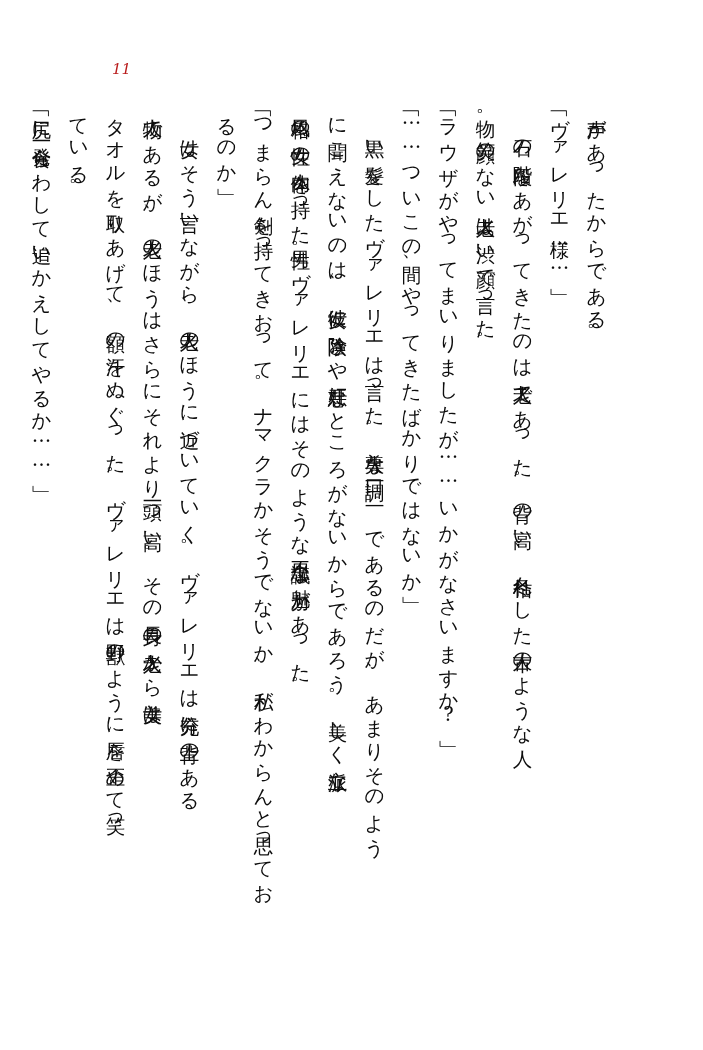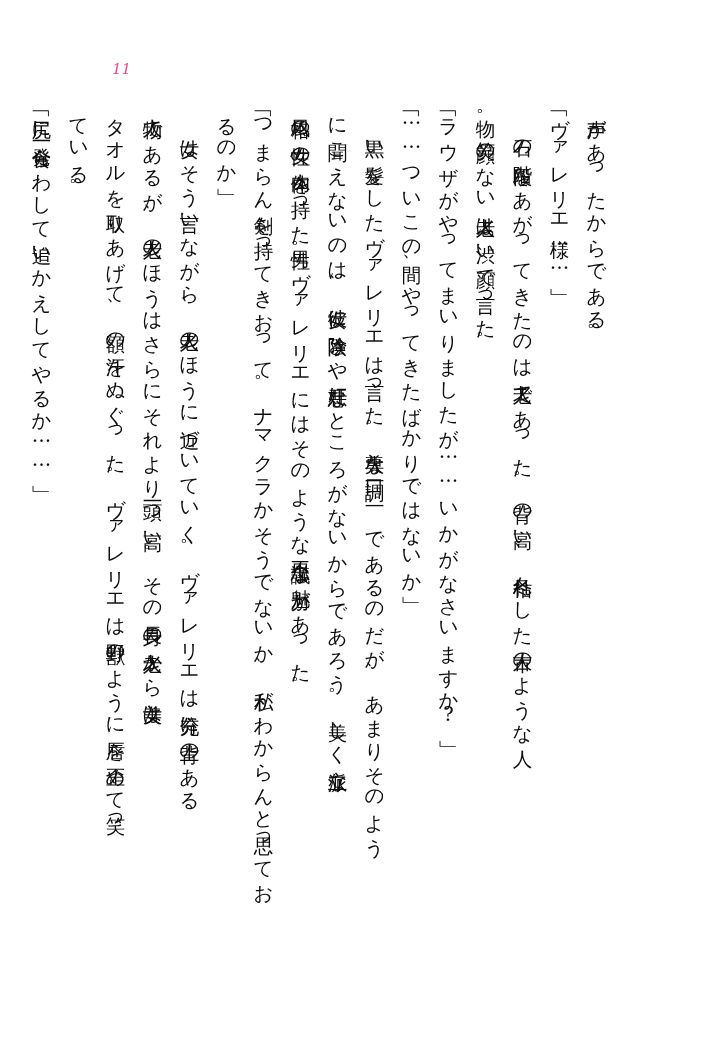--- a/index.html
+++ b/index.html
@@ -21,21 +21,21 @@
     background: #ffffff;
   }
   
   .page-number {
     position: absolute;
     left: 112px;
     top: 60px;
     font-family: "DejaVu Serif", "Liberation Serif", serif;
     font-style: italic;
     font-size: 15px;
-    color: #ec4899;
+    color: #b91c1c;
     letter-spacing: 0;
   }
   
   .text-block {
     position: absolute;
     top: 104px;
     right: 88px;
     width: 560px;
     height: 870px;
     writing-mode: vertical-rl;

